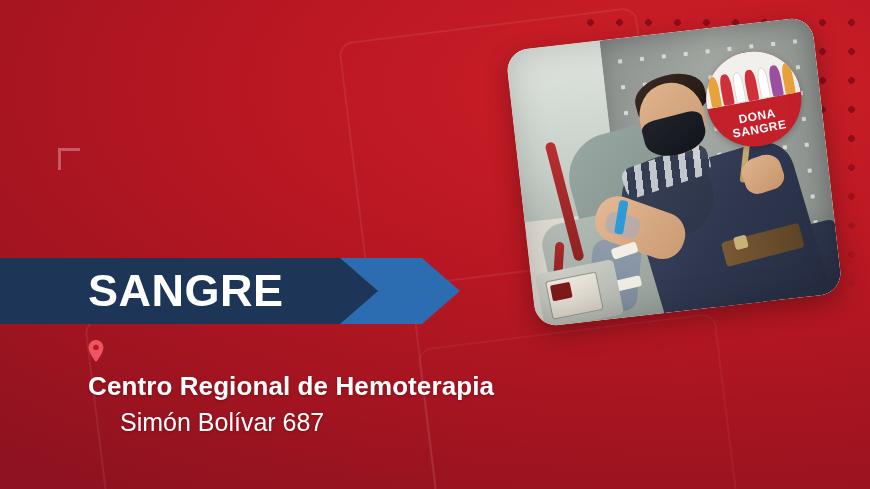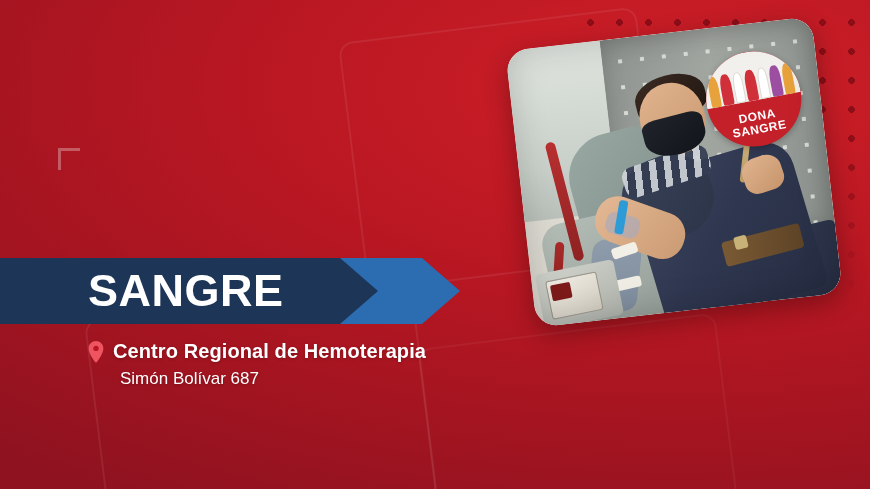--- a/index.html
+++ b/index.html
@@ -79,27 +79,28 @@
     display:flex; align-items:center; padding-left:88px;
     color:#fff; font-size:45px; font-weight:700; letter-spacing:.5px;
     z-index:3;
   }
 
   
   .loc{
     position:absolute; left:88px; top:340px; width:520px;
   }
   .loc-main{
-    display:flex; align-items:flex-end; gap:9px;
-    color:#fff; font-size:20px; font-weight:700; letter-spacing:.1px;
+    display:flex; align-items:flex-start; gap:9px;
+    color:#fff; font-size:26px; font-weight:700; letter-spacing:.1px;
     text-shadow:0 1px 3px rgba(0,0,0,.25);
+    flex-direction:column;
   }
   .pin-icon{ width:16px; height:22px; flex:0 0 auto; display:block; }
   .loc-sub{
-    color:#fff; font-size:17px; font-weight:400;
+    color:#fff; font-size:25px; font-weight:400;
     margin-top:6px; padding-left:32px;
     text-shadow:0 1px 3px rgba(0,0,0,.25);
   }
 
   
   .photo-card{
     position:absolute; left:520px; top:33px;
     width:308px; height:278px;
     transform:rotate(-6.5deg);
     border-radius:22px;

